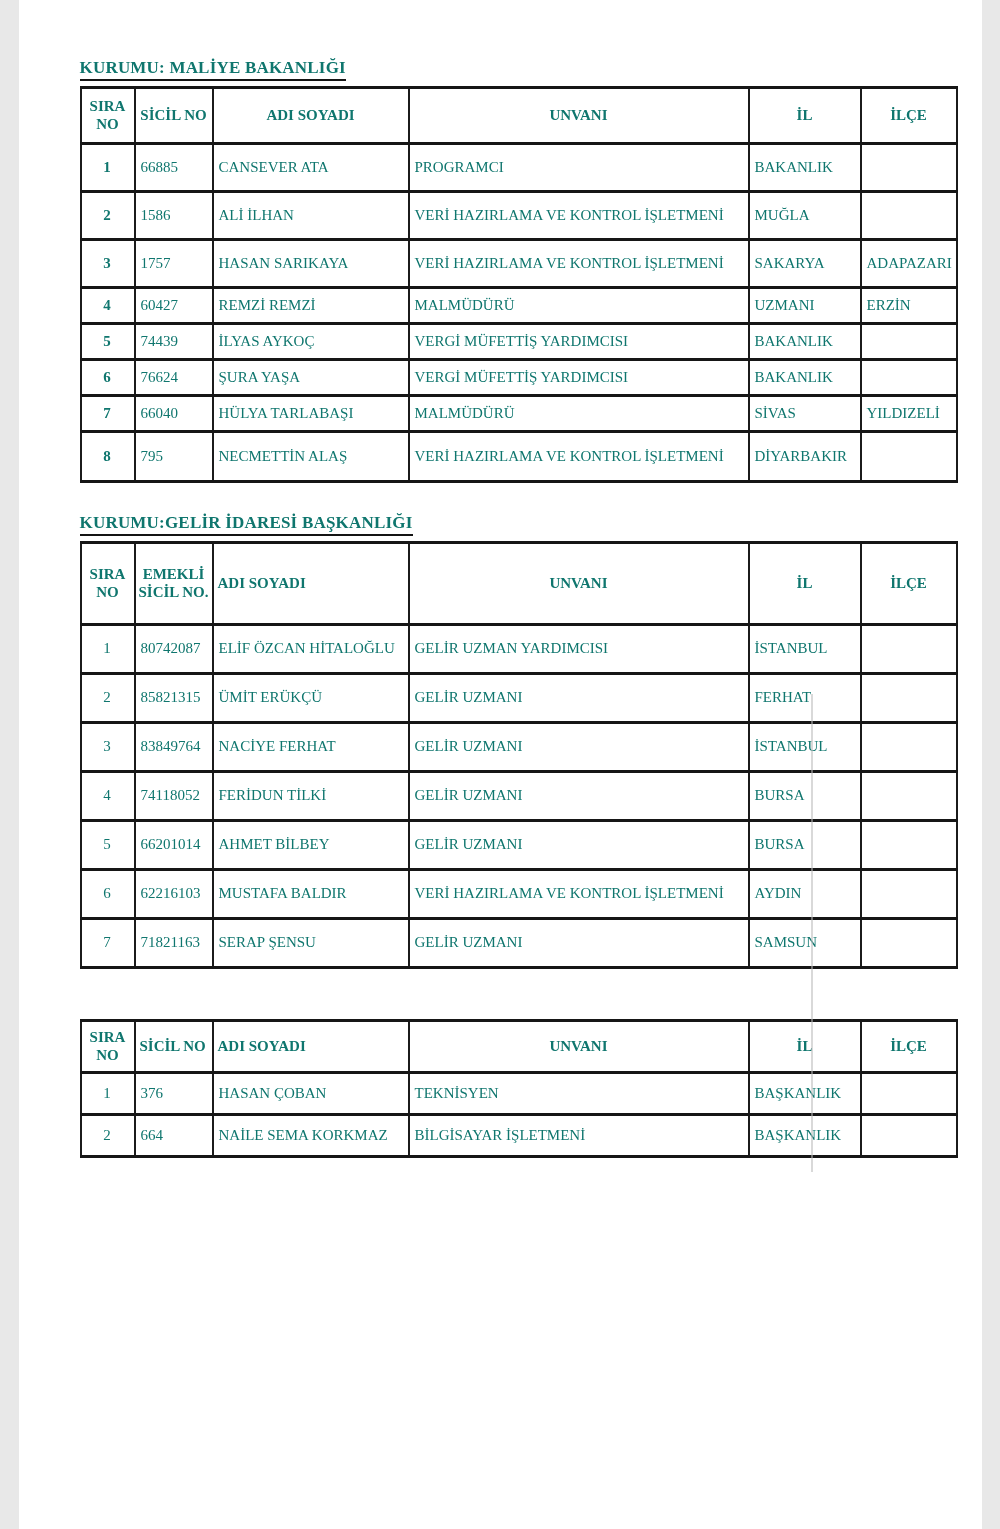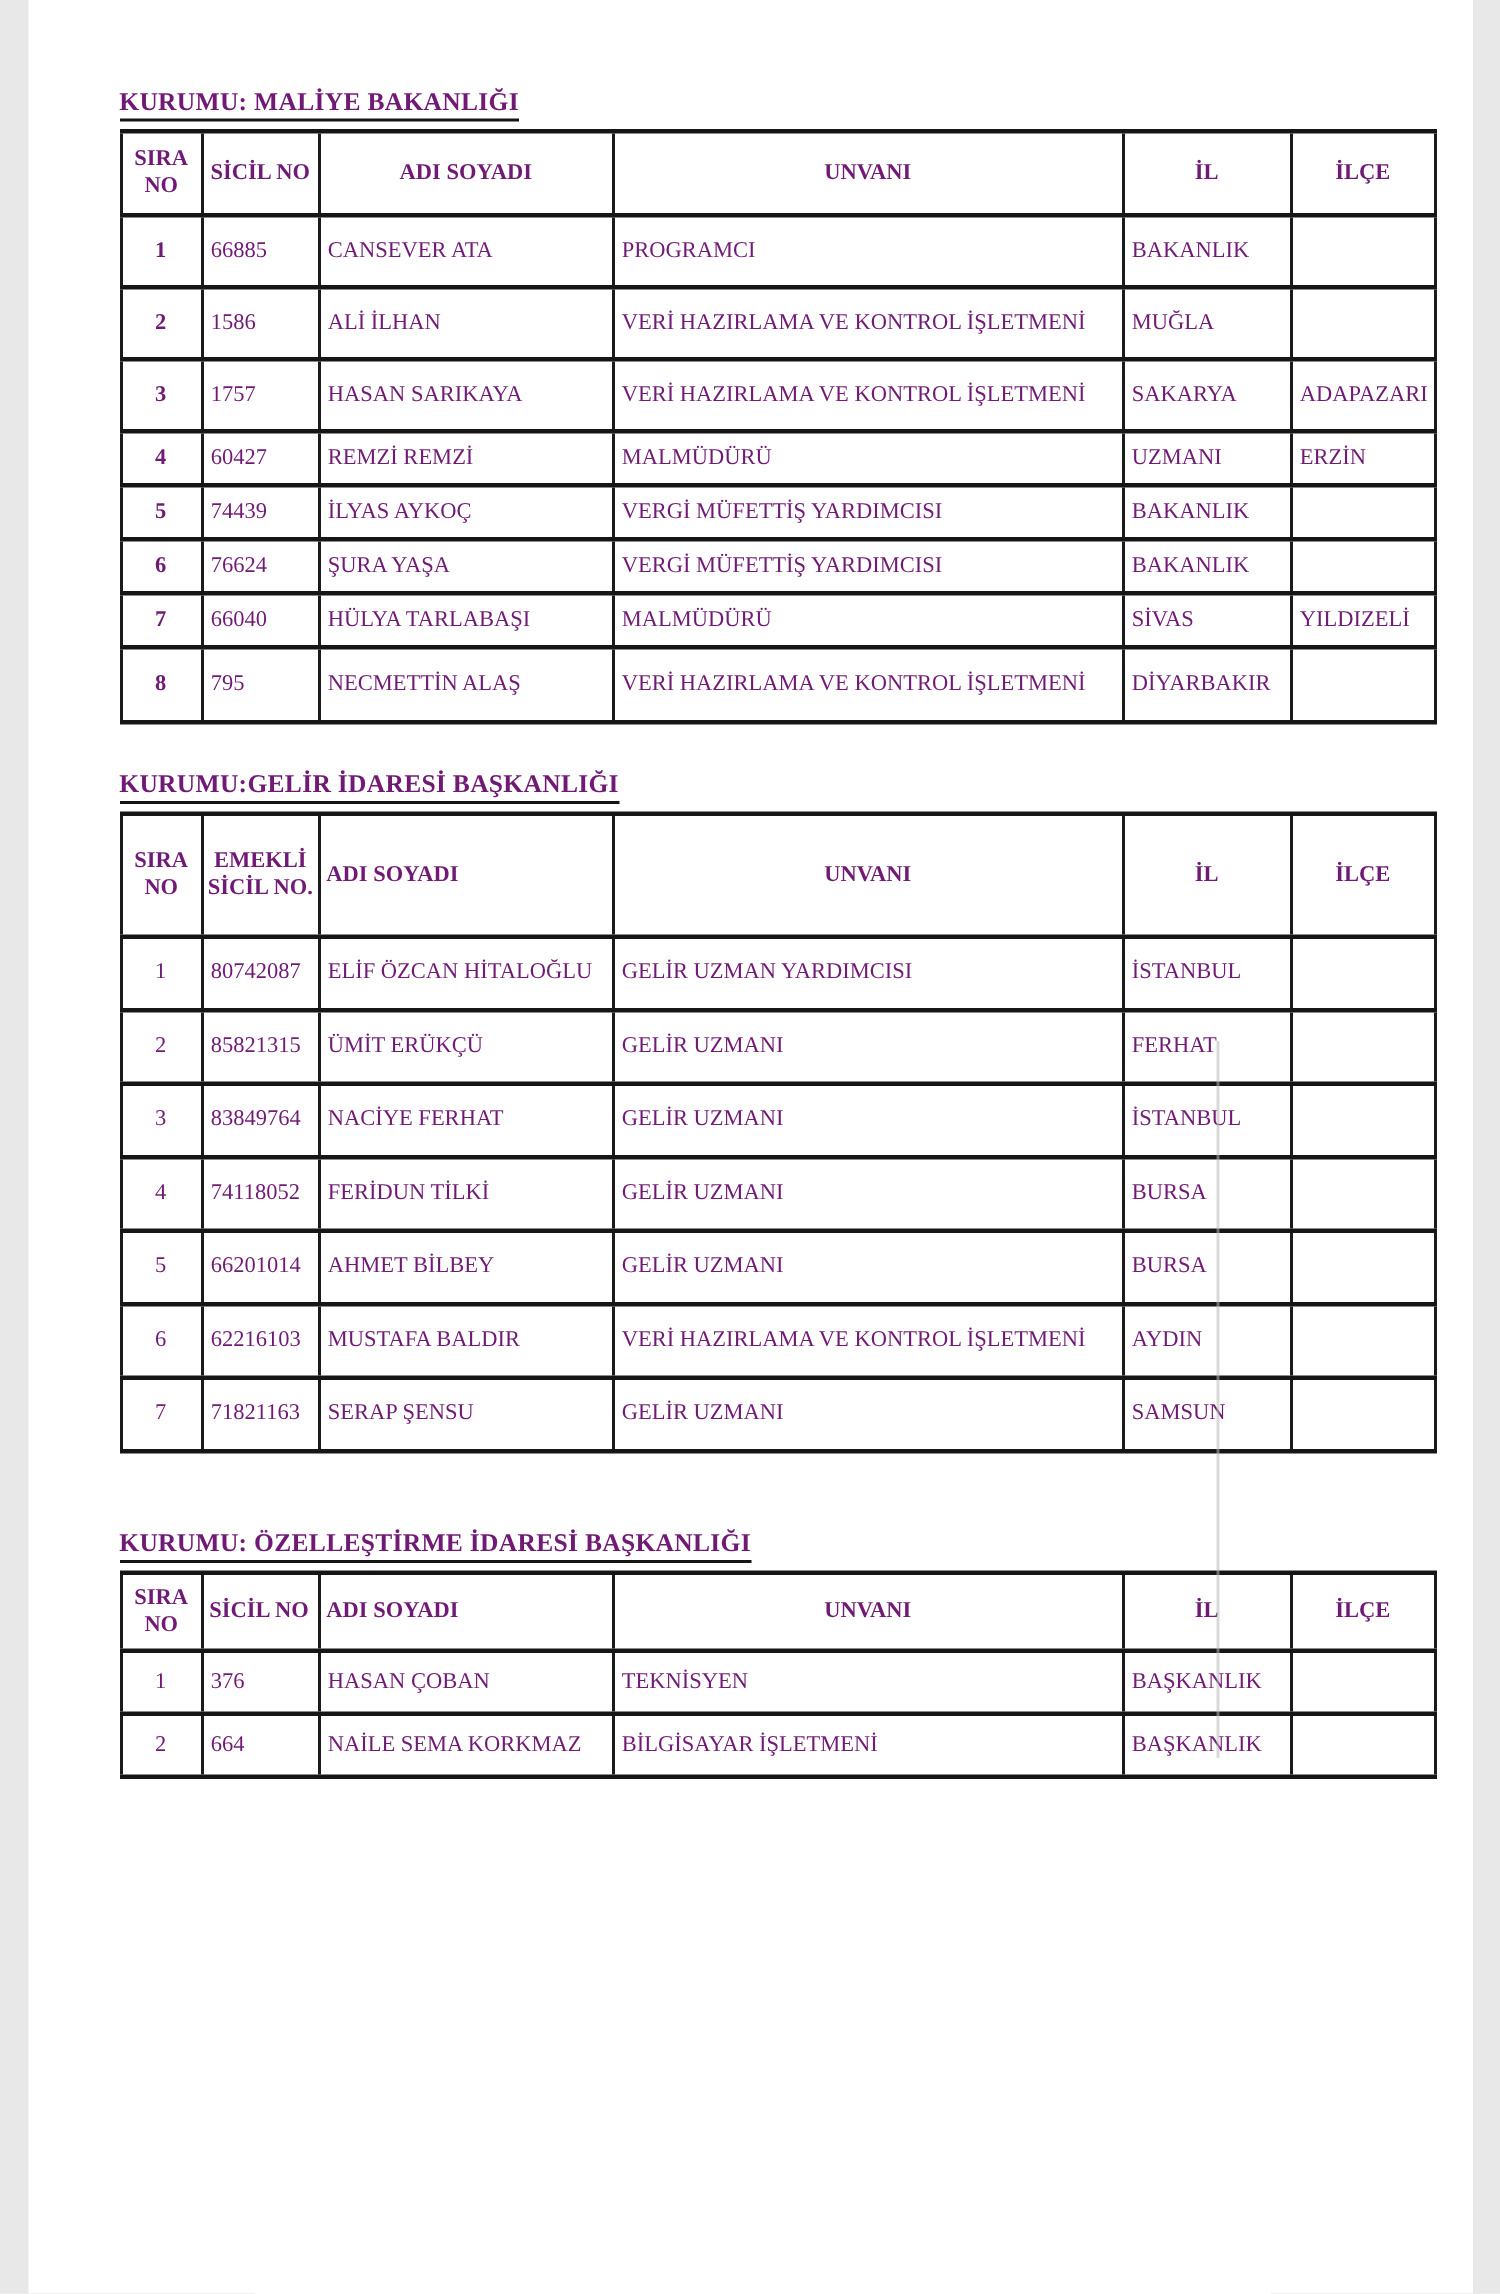--- a/index.html
+++ b/index.html
@@ -1,21 +1,21 @@
 <!DOCTYPE html>
 <html lang="tr"><head>
 <meta charset="utf-8">
 <style>
   html,body{margin:0;padding:0;background:#e8e8e8;}
   .page{
     position:relative;
     width:963px;height:1529px;
     background:#ffffff;
     font-family:"Liberation Serif","DejaVu Serif",serif;
-    color:#701a75;
+    color:#0f766e;
     overflow:hidden;
     margin:0 auto;
     box-sizing:border-box;
   }
   .content{position:absolute;left:61px;top:58px;width:880px;}
 
   .table-title{
     display:inline-block;
     font-size:17px;
     font-weight:bold;
@@ -263,21 +263,20 @@
               <td>SERAP ŞENSU</td>
               <td>GELİR UZMANI</td>
               <td>SAMSUN</td>
               <td></td>
             </tr>
           </tbody>
         </table>
     </section>
 
     <section class="sec-2">
-      <h2 class="table-title">KURUMU: ÖZELLEŞTİRME İDARESİ BAŞKANLIĞI</h2>
       <table class="roster t2">
           <colgroup>
             <col class="c0">
             <col class="c1">
             <col class="c2">
             <col class="c3">
             <col class="c4">
             <col class="c5">
           </colgroup>
           <thead>

